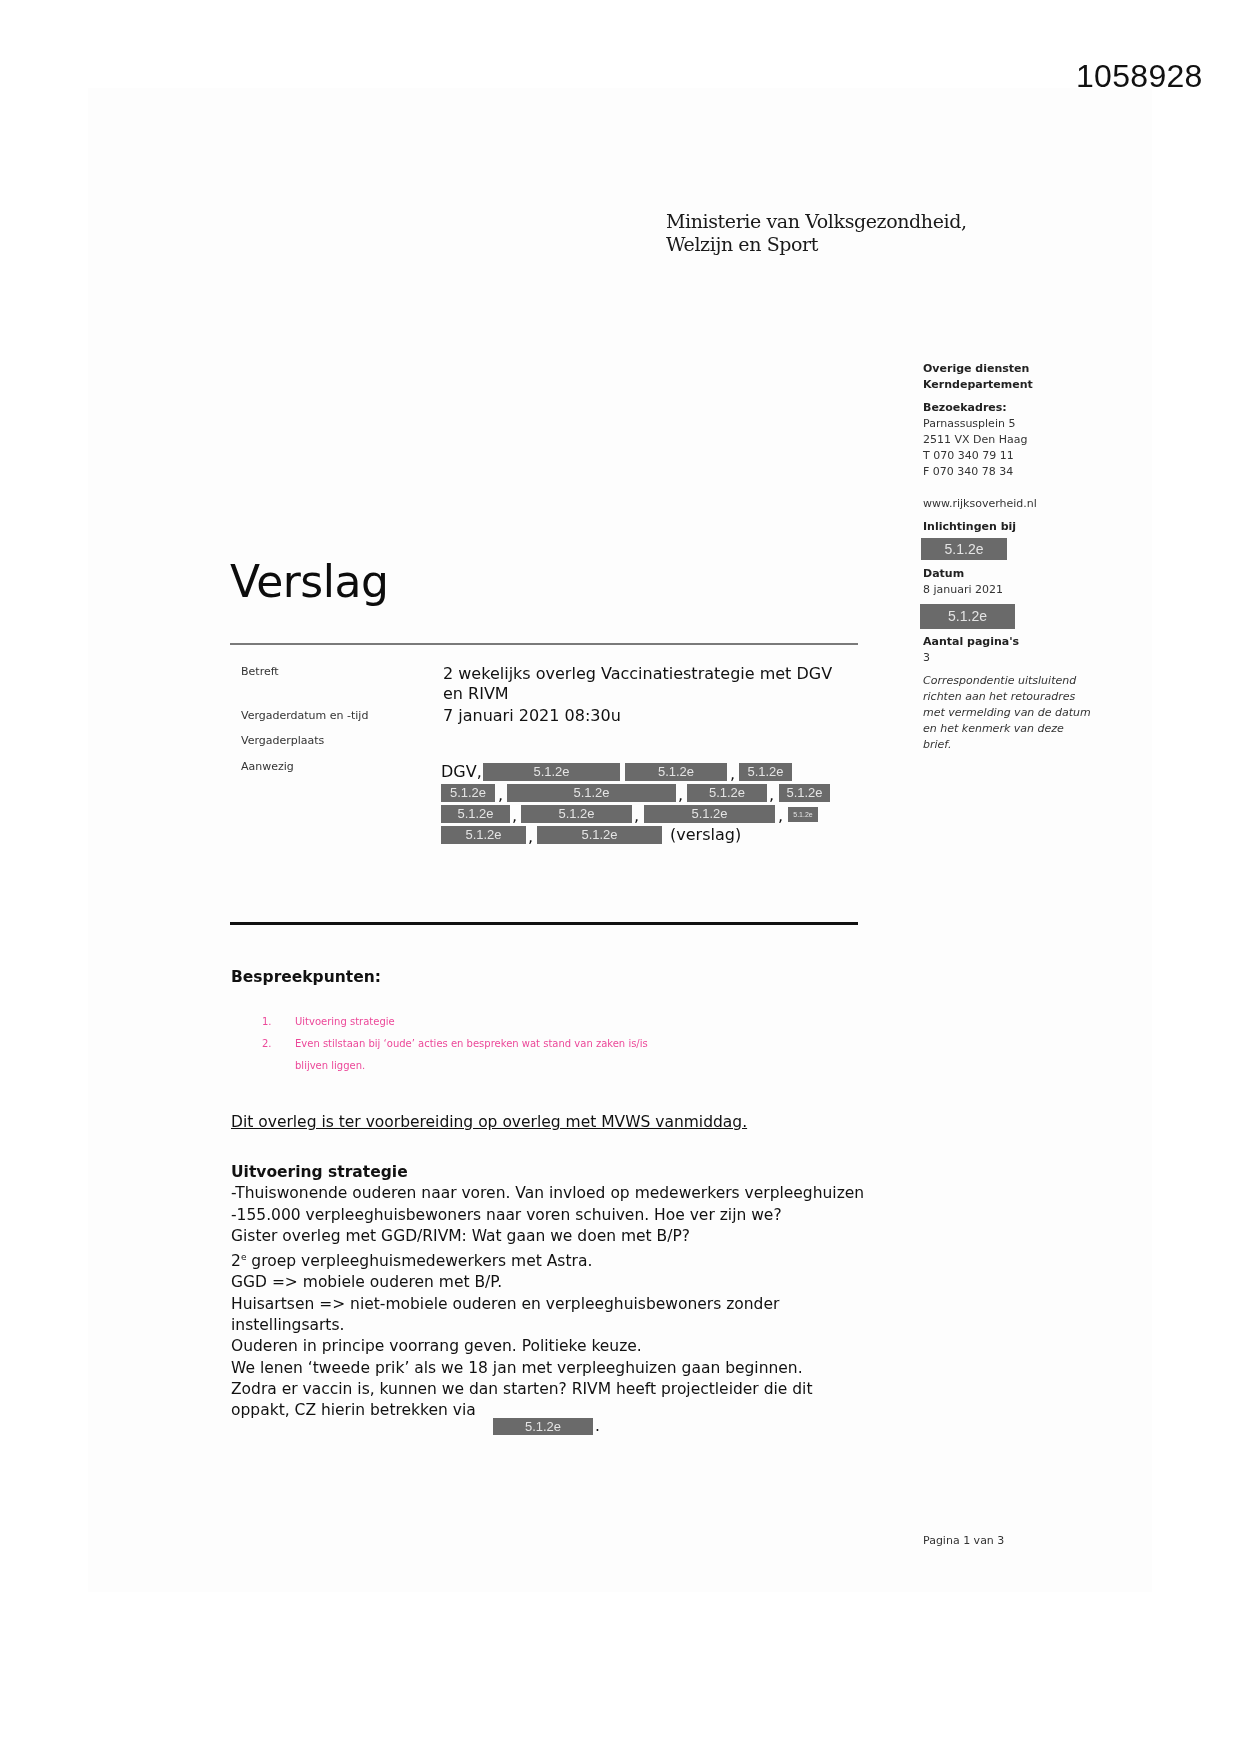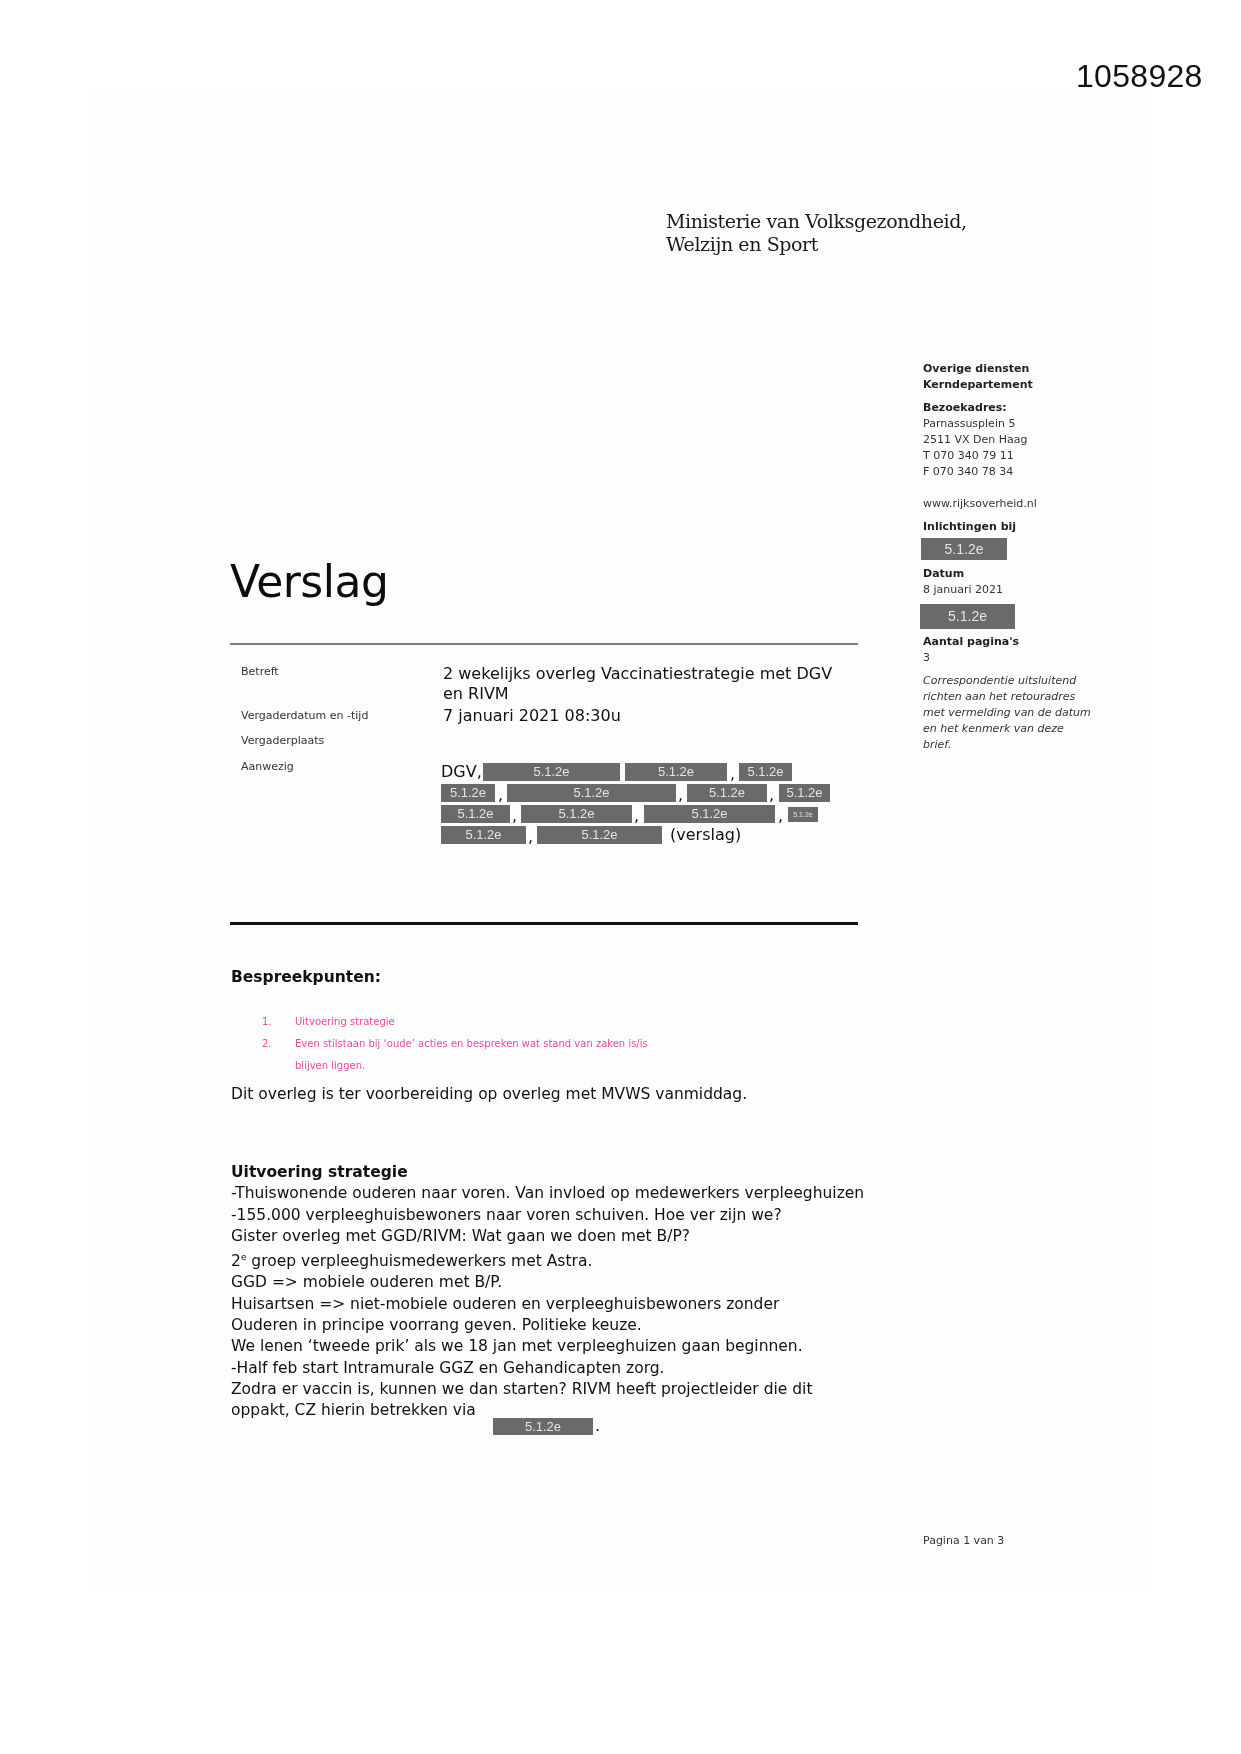--- a/index.html
+++ b/index.html
@@ -140,32 +140,32 @@
 <div class="abs list">
   <div>
     <span class="num">1.</span><span>Uitvoering strategie</span>
   </div>
   <div>
     <span class="num">2.</span><span>Even stilstaan bij ‘oude’ acties en bespreken wat stand van zaken is/is</span>
   </div>
   <div class="cont">blijven liggen.</div>
 </div>
 
-<div class="abs body-text" style="top:1084px;">Dit overleg is ter voorbereiding op overleg met MVWS vanmiddag.</div>
+<div class="abs body-text" style="top:1112px;text-decoration:underline;">Dit overleg is ter voorbereiding op overleg met MVWS vanmiddag.</div>
 
 <div class="abs body-text" style="top:1162px;">
   <div class="b">Uitvoering strategie</div>
   <div>-Thuiswonende ouderen naar voren. Van invloed op medewerkers verpleeghuizen</div>
   <div>-155.000 verpleeghuisbewoners naar voren schuiven. Hoe ver zijn we?</div>
   <div>Gister overleg met GGD/RIVM: Wat gaan we doen met B/P?</div>
   <div><span>2</span><sup>e</sup> <span>groep verpleeghuismedewerkers met Astra.</span></div>
   <div>GGD =&gt; mobiele ouderen met B/P.</div>
   <div>Huisartsen =&gt; niet-mobiele ouderen en verpleeghuisbewoners zonder</div>
+  <div>instellingsarts.</div>
   <div>Ouderen in principe voorrang geven. Politieke keuze.</div>
   <div>We lenen ‘tweede prik’ als we 18 jan met verpleeghuizen gaan beginnen.</div>
-  <div>-Half feb start Intramurale GGZ en Gehandicapten zorg.</div>
   <div>Zodra er vaccin is, kunnen we dan starten? RIVM heeft projectleider die dit</div>
   <div><span>oppakt, CZ hierin betrekken via</span></div>
 </div>
 <div class="redact" style="left:493px; top:1418px; width:100px; height:17px; line-height:17px;">5.1.2e</div>
 <span class="abs" style="left:595px; top:1417px; font-size:15.5px;">.</span>
 
 <div class="abs footer">Pagina 1 van 3</div>
 
 </body></html>

